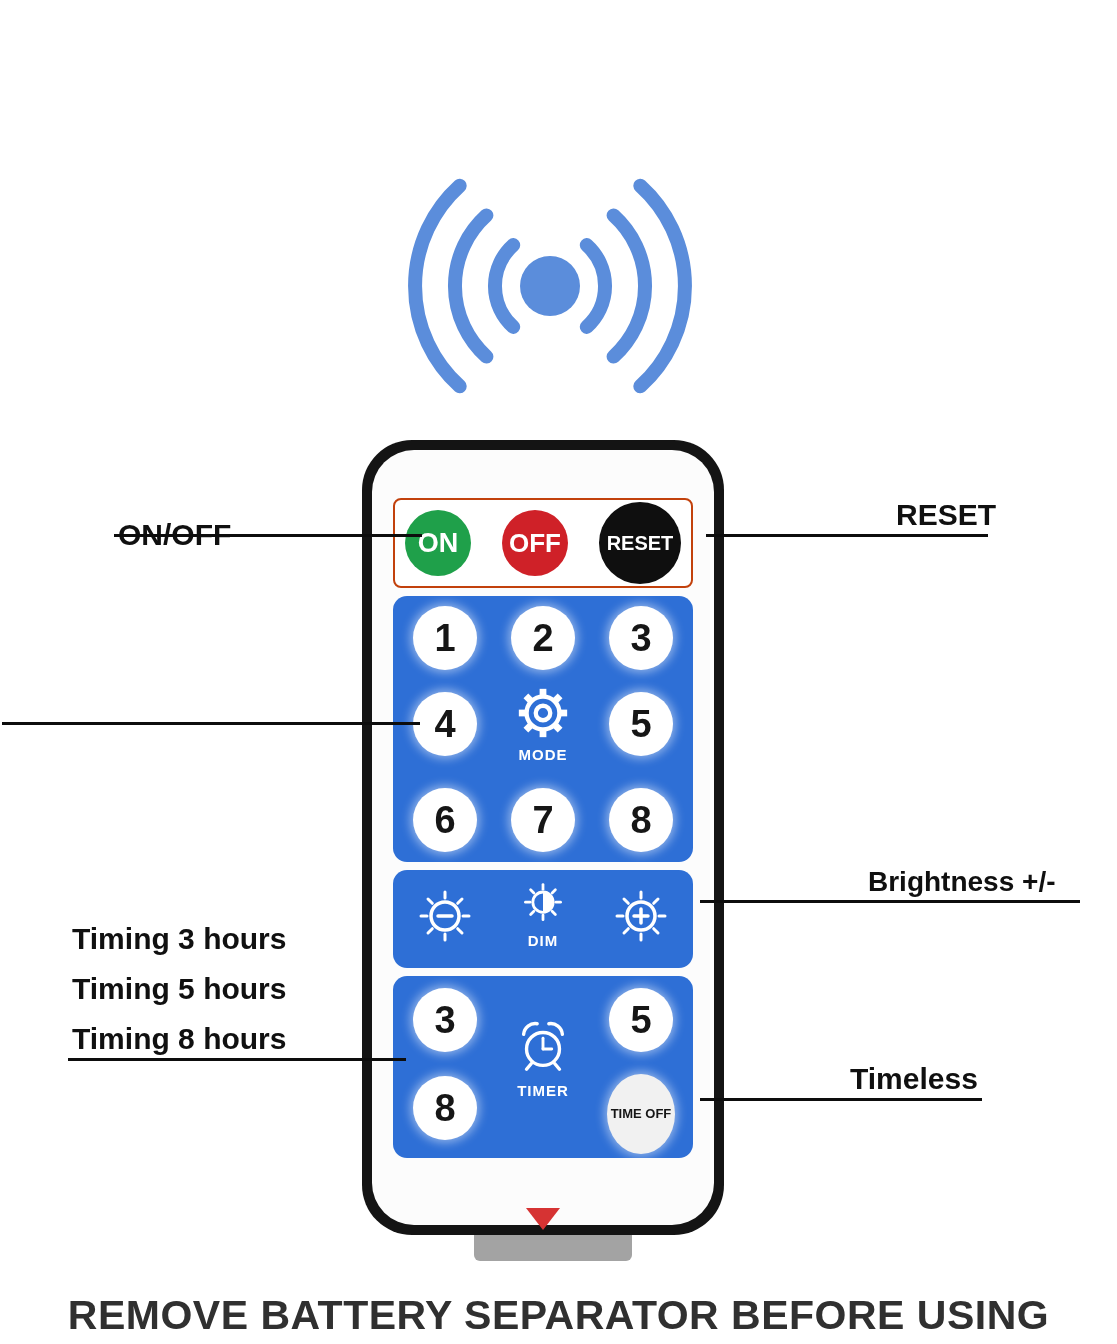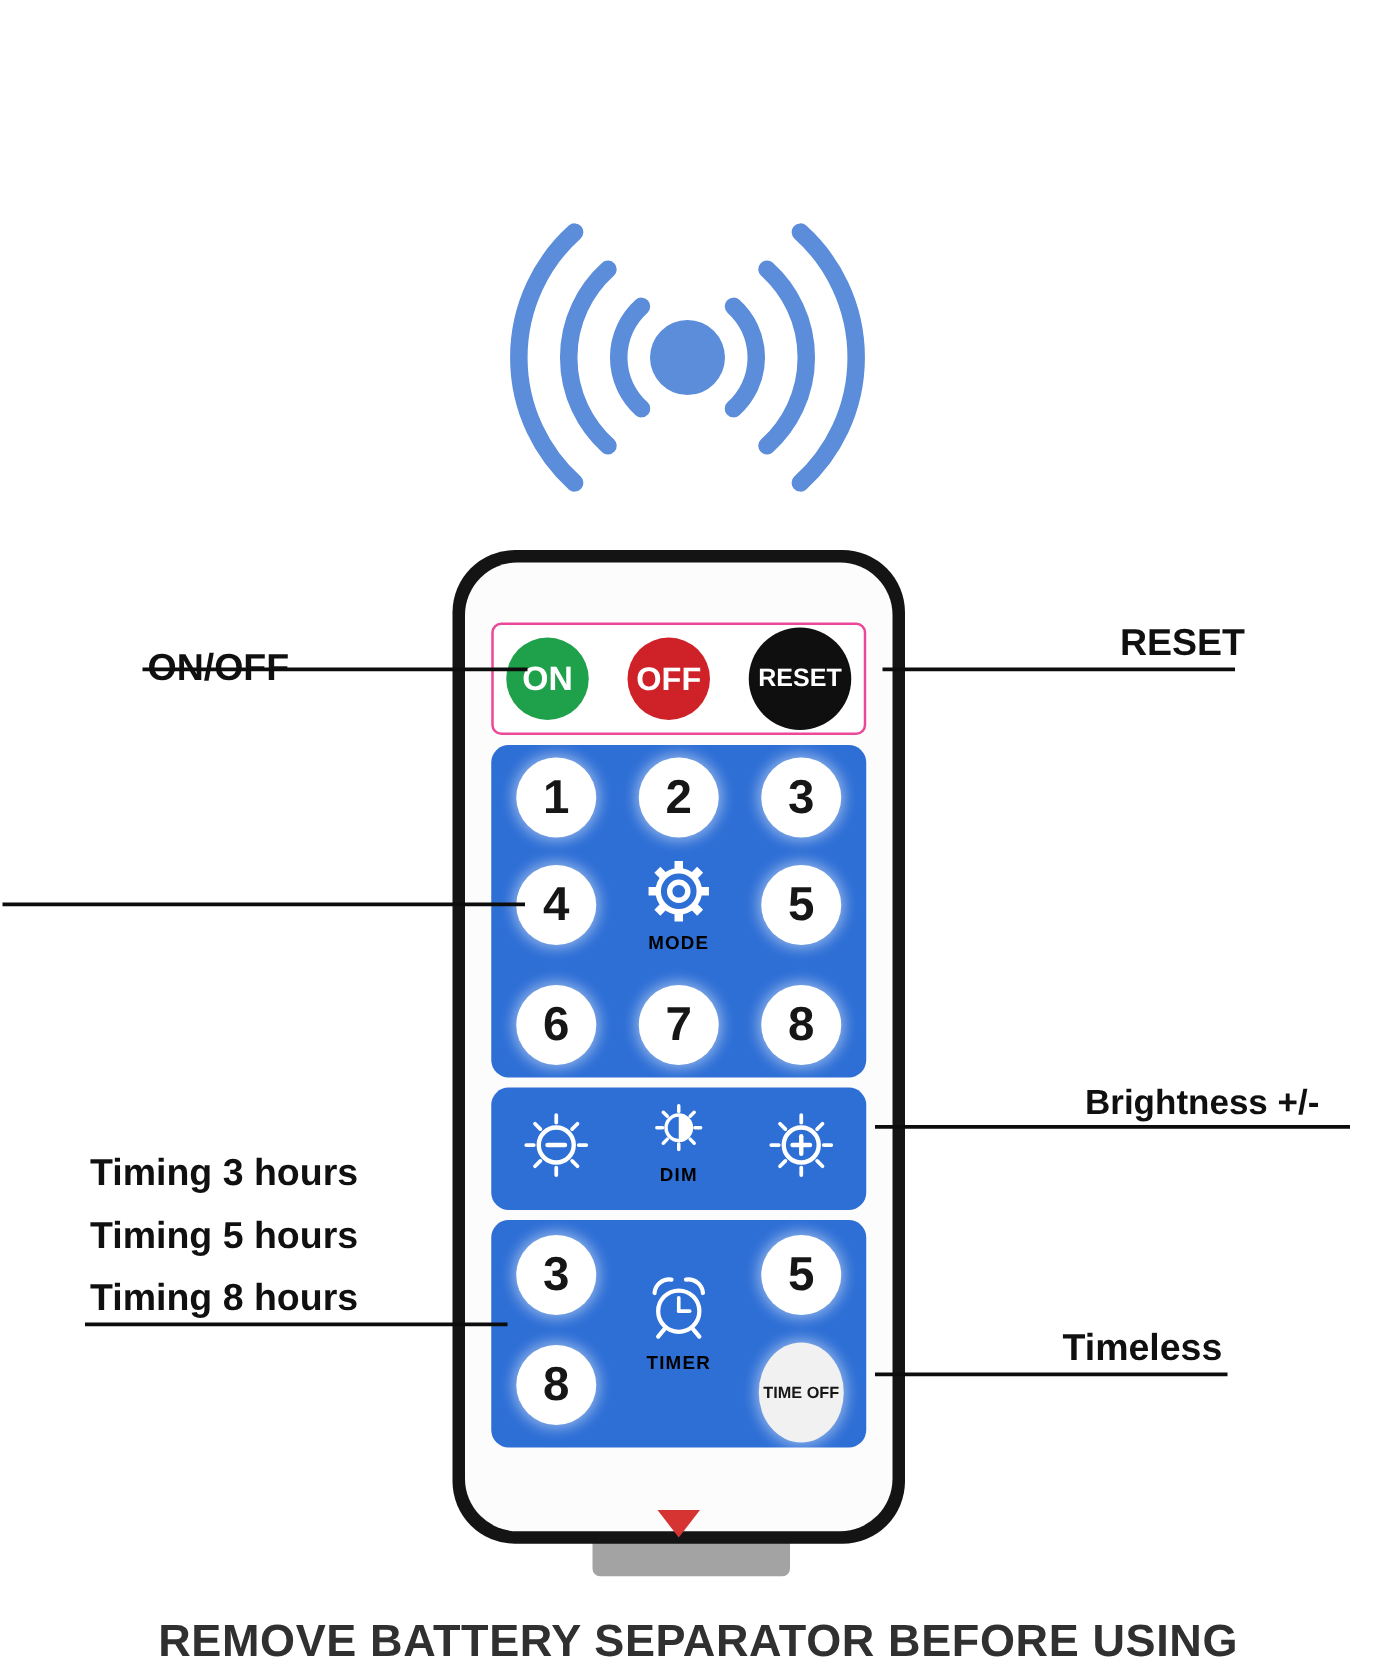--- a/index.html
+++ b/index.html
@@ -14,38 +14,38 @@
   
   .signal { position:absolute; left:398px; top:178px; width:304px; height:216px; }
 
   
   .remote { position:absolute; left:362px; top:440px; width:362px; height:795px;
     background:#141414; border-radius:50px; z-index:1; }
   .remote-face { position:absolute; left:10px; top:10px; right:10px; bottom:10px;
     background:#fcfcfc; border-radius:42px; }
 
   .power-box { position:absolute; left:31px; top:58px; width:300px; height:90px;
-    border:2px solid #ec4899; border-radius:8px; background:#fff;
+    border:2px solid #c2410c; border-radius:8px; background:#fff;
     display:flex; align-items:center; justify-content:space-between; padding:0 10px; }
   .pbtn { border-radius:50%; color:#fff; font-weight:bold; display:flex; align-items:center; justify-content:center; }
   .pbtn.on   { width:66px; height:66px; background:#1fa04a; font-size:27px; }
   .pbtn.off  { width:66px; height:66px; background:#cf2128; font-size:26px; }
   .pbtn.reset{ width:82px; height:82px; background:#0f0f0f; font-size:20px; }
 
   .panel { position:absolute; left:31px; width:300px; background:#2e6fd6; border-radius:14px; }
   .panel-modes { top:156px; height:266px; }
   .panel-dim   { top:430px; height:98px; }
   .panel-timer { top:536px; height:182px; }
 
   .key { position:absolute; width:64px; height:64px; border-radius:50%; background:#fff;
     color:#161616; font-weight:bold; font-size:38px; display:flex; align-items:center; justify-content:center;
     box-shadow:0 0 10px 3px rgba(255,255,255,0.45); }
   .key.timeoff { width:68px; height:80px; background:#f1f1f1; font-size:13px; text-align:center; line-height:1.05; }
 
-  .panel-label { position:absolute; width:100%; text-align:center; color:#000000; font-weight:bold;
+  .panel-label { position:absolute; width:100%; text-align:center; color:#ffffff; font-weight:bold;
     font-size:15px; letter-spacing:1px; }
   .icon-abs { position:absolute; }
 
   .warning-strip { position:absolute; left:34px; top:728px; width:294px; height:34px;
     background:#d63333; border-radius:9px; color:#fff; font-weight:bold; font-size:13.5px;
     display:flex; align-items:center; justify-content:center; white-space:nowrap; letter-spacing:0.2px; }
   .triangle { position:absolute; left:164px; top:768px; width:0; height:0;
     border-left:17px solid transparent; border-right:17px solid transparent; border-top:22px solid #d63333; }
 
   .tab { position:absolute; left:474px; top:1232px; width:158px; height:29px;
@@ -60,21 +60,21 @@
   .co-reset  { left:896px; top:498px; }   .ln-reset  { left:706px; top:534px; width:282px; }
   .co-modes  { left:4px;   top:686px; }   .ln-modes  { left:2px;   top:722px; width:418px; }
   .co-bright { left:868px; top:866px; }   .ln-bright { left:700px; top:900px; width:380px; }
   .co-t3 { left:72px; top:922px; }
   .co-t5 { left:72px; top:972px; }
   .co-t8 { left:72px; top:1022px; }       .ln-timing { left:68px;  top:1058px; width:338px; }
   .co-timeless { left:850px; top:1062px; } .ln-timeless { left:700px; top:1098px; width:282px; }
 
   
   .footer { position:absolute; left:0; width:100%; top:1292px; text-align:center;
-    font-size:36px; font-weight:600; color:#303030; letter-spacing:0.5px; white-space:nowrap; }
+    font-size:41px; font-weight:600; color:#303030; letter-spacing:0.5px; white-space:nowrap; }
 </style>
 </head>
 <body>
 
 <div class="canvas">
 
 
   <svg class="signal" viewBox="0 0 304 216">
     <g stroke="#5b8ddb" stroke-width="14" fill="none" stroke-linecap="round">
       <path d="M 188.8 67.1 A 55 55 0 0 1 188.8 148.9"></path>

